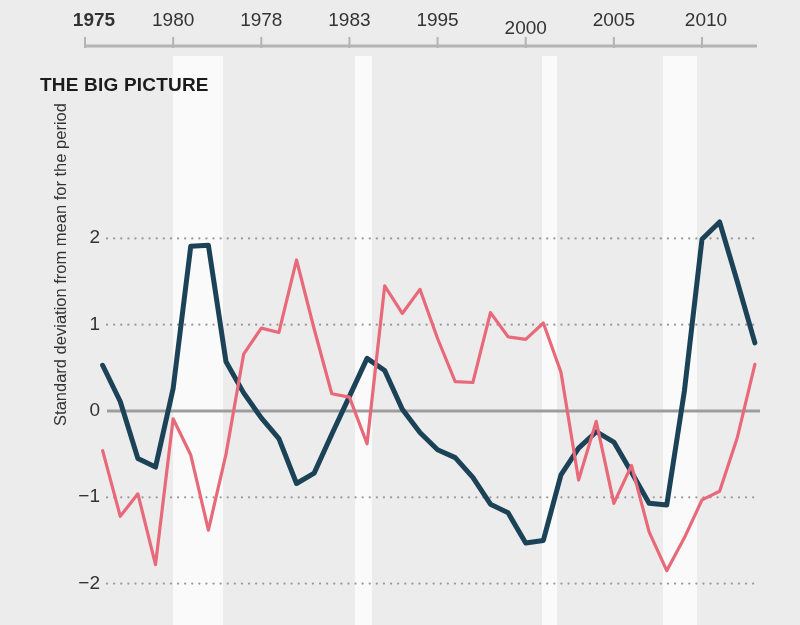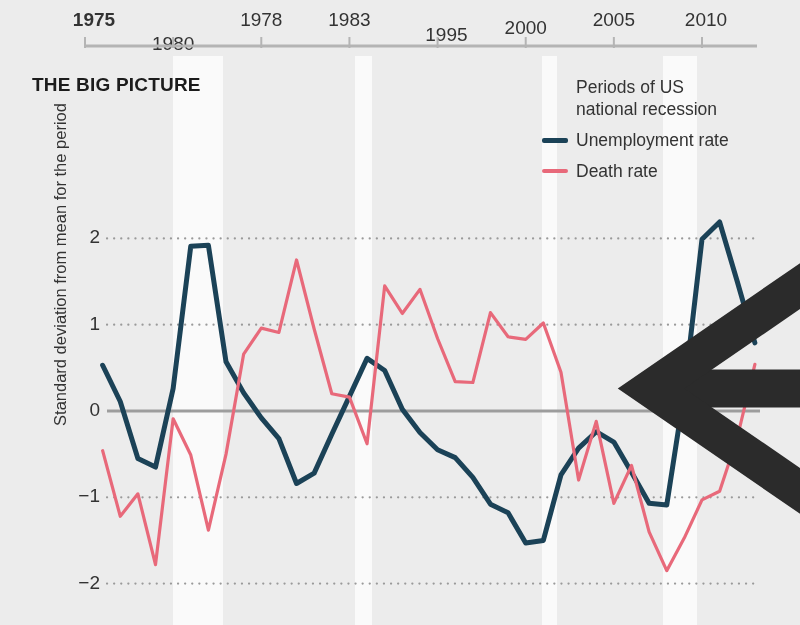--- a/index.html
+++ b/index.html
@@ -33,21 +33,21 @@
     position:absolute;
     left:-150px; top:255px;
     width:420px;
     transform:rotate(-90deg);
     transform-origin:center center;
     font-size:16.5px;
     color:#333;
     text-align:center;
     white-space:nowrap;
   }
-  #caption{position:absolute;left:32px;top:74px;width:460px;}
+  #caption{position:absolute;left:40px;top:74px;width:460px;}
   #caption .hd{
     font-size:19px;font-weight:bold;letter-spacing:.2px;
     color:#1c1c1c;margin:0 0 3px 0;
   }
   #caption .bd{
     font-size:17.5px;line-height:23.5px;color:#333;margin:0;
   }
   #legend{position:absolute;left:540px;top:76px;}
   .lg-row{display:flex;align-items:flex-start;margin-bottom:9px;}
   .lg-mark{width:36px;flex:0 0 36px;position:relative;height:22px;}
@@ -61,24 +61,24 @@
 
   <div id="bands">
       <div class="band" style="left: 173.143px; width: 49.36px; top: 56px; height: 569px;"></div>
       <div class="band" style="left: 354.717px; width: 17.6286px; top: 56px; height: 569px;"></div>
       <div class="band" style="left: 541.58px; width: 15.8657px; top: 56px; height: 569px;"></div>
       <div class="band" style="left: 663.217px; width: 33.4943px; top: 56px; height: 569px;"></div>
     </div>
 
   <div id="xticklabels">
       <div class="xtick-label" style="left: 64px; top: 9px; font-weight: bold;">1975</div>
-      <div class="xtick-label" style="left: 143.143px; top: 9px; margin-top: 24px;">1980</div>
+      <div class="xtick-label" style="left: 143.143px; top: 9px;">1980</div>
       <div class="xtick-label" style="left: 231.286px; top: 9px;">1978</div>
       <div class="xtick-label" style="left: 319.429px; top: 9px;">1983</div>
-      <div class="xtick-label" style="left: 407.571px; top: 24px; text-align: right;">1995</div>
+      <div class="xtick-label" style="left: 407.571px; top: 9px;">1995</div>
       <div class="xtick-label" style="left: 495.714px; top: 17px;">2000</div>
       <div class="xtick-label" style="left: 583.857px; top: 9px;">2005</div>
       <div class="xtick-label" style="left: 676px; top: 9px;">2010</div>
     </div>
   <div id="yticklabels">
       <div class="ytick-label" style="left: 60px; top: 226.4px;">2</div>
       <div class="ytick-label" style="left: 60px; top: 312.7px;">1</div>
       <div class="ytick-label" style="left: 60px; top: 399px;">0</div>
       <div class="ytick-label" style="left: 60px; top: 485.3px;">−1</div>
       <div class="ytick-label" style="left: 60px; top: 571.6px;">−2</div>
@@ -110,38 +110,14 @@
         <polyline points="102.63,450.70 120.26,516.29 137.89,493.85 155.51,564.61 173.14,418.77 190.77,455.01 208.40,530.09 226.03,454.15 243.66,354.04 261.29,328.15 278.91,332.47 296.54,259.98 314.17,329.01 331.80,393.74 349.43,397.19 367.06,443.79 384.69,285.87 402.31,313.48 419.94,289.32 437.57,338.51 455.20,381.66 472.83,382.52 490.46,312.62 508.09,336.78 525.71,339.37 543.34,322.97 560.97,372.17 578.60,480.04 596.23,421.36 613.86,503.34 631.49,465.37 649.11,531.82 666.74,570.65 684.37,537.86 702.00,499.89 719.63,491.26 737.26,437.75 754.89,364.40" fill="none" stroke="#e8697a" stroke-width="3.2" stroke-linejoin="round" stroke-linecap="round"></polyline>
       </g>
   </svg>
 
   <div id="ylabel">Standard deviation from mean for the period</div>
 
   <div id="caption">
     <p class="hd">THE BIG PICTURE</p>
   </div>
 
-  <div id="legend">
-    <div class="lg-row">
-      <div class="lg-mark">
-        <svg width="36" height="22" viewBox="0 0 36 22">
-          <line x1="6" y1="11" x2="32" y2="11" stroke="#2b2b2b" stroke-width="1.7"></line>
-          <polyline points="13,5.5 5,11 13,16.5" fill="none" stroke="#2b2b2b" stroke-width="1.7"></polyline>
-        </svg>
-      </div>
-      <div class="lg-txt">Periods of US
-national recession</div>
-    </div>
-    <div class="lg-row">
-      <div class="lg-mark">
-        <div class="swatch" id="sw-unemp" style="background: rgb(27, 66, 87); height: 5px;"></div>
-      </div>
-      <div class="lg-txt">Unemployment rate</div>
-    </div>
-    <div class="lg-row">
-      <div class="lg-mark">
-        <div class="swatch" id="sw-death" style="background: rgb(232, 105, 122); height: 3.5px;"></div>
-      </div>
-      <div class="lg-txt">Death rate</div>
-    </div>
-  </div>
 
 </div>
 
 </body></html>

